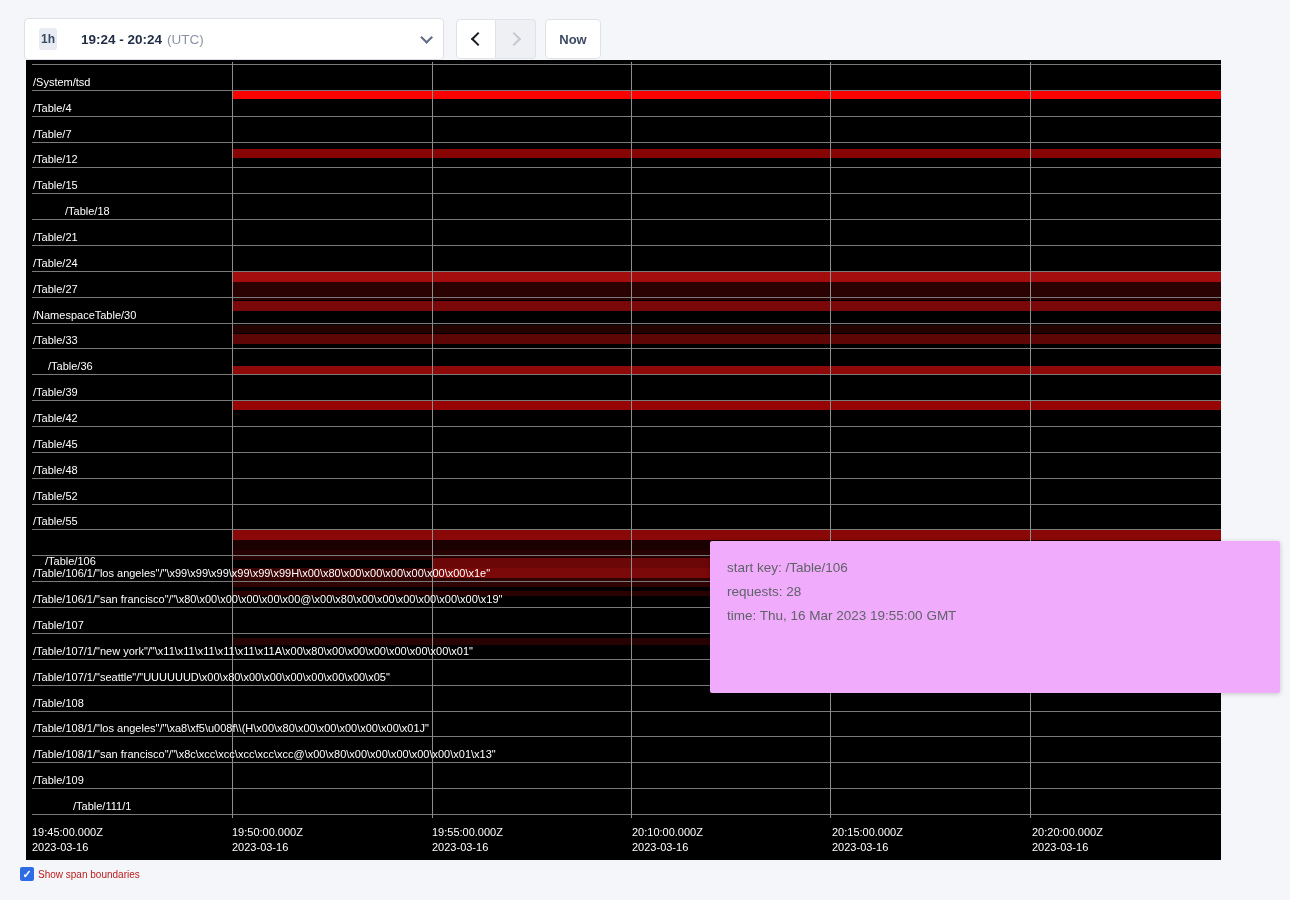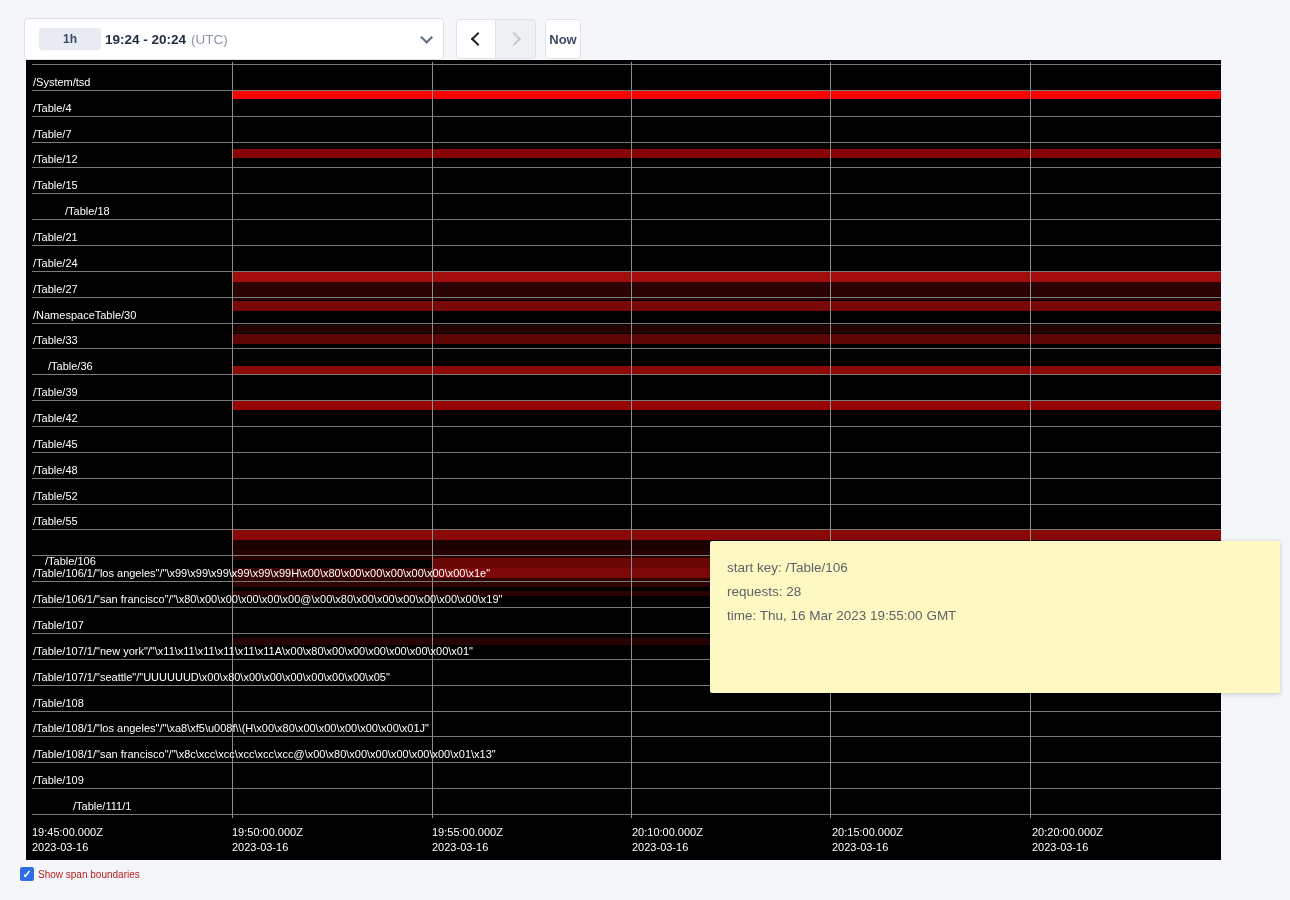--- a/index.html
+++ b/index.html
@@ -8,40 +8,40 @@
 
   
   .toolbar { position:absolute; left:0; top:0; width:1290px; height:60px; }
   .range-select {
     position:absolute; left:24px; top:18px; width:420px; height:42px;
     background:#fff; border:1px solid #dde1e7; border-radius:4px;
     display:flex; align-items:center; padding:0 14px; cursor:pointer;
   }
   .range-badge {
     background:#e8ebf2; color:#3a4965; font-weight:bold; font-size:12px;
-    padding:4px 24px; border-radius:3px; margin-right:4px;
+    padding:4px 2px; border-radius:3px; margin-right:24px;
   }
   .range-text { color:#1f2c45; font-weight:bold; font-size:13.5px; }
   .range-suffix { color:#8b93a7; font-size:13.5px; margin-left:5px; }
   .select-caret {
     margin-left:auto; width:9px; height:9px; border-right:2px solid #5f6b85;
     border-bottom:2px solid #5f6b85; transform:rotate(45deg) translateY(-3px);
   }
   .nav-group { position:absolute; left:456px; top:19px; display:flex; }
   .nav-btn {
     width:40px; height:40px; background:#fff; border:1px solid #dfe3e9;
     display:flex; align-items:center; justify-content:center; cursor:pointer;
   }
   .nav-btn.prev { border-radius:4px 0 0 4px; }
   .nav-btn.next { border-radius:0 4px 4px 0; border-left:none; background:#eef0f3; cursor:default; }
   .chev { width:10px; height:10px; border-right:2.5px solid #181c24; border-bottom:2.5px solid #181c24; }
   .chev.left  { transform:rotate(135deg); margin-left:4px; }
   .chev.right { transform:rotate(-45deg); border-color:#c3c8d0; margin-right:4px; }
   .now-btn {
-    position:absolute; left:545px; top:19px; width:36px; height:40px;
+    position:absolute; left:545px; top:19px; width:56px; height:40px;
     background:#fff; border:1px solid #dfe3e9; border-radius:4px;
     color:#3c4a63; font-weight:bold; font-size:13px; cursor:pointer;
     display:flex; align-items:center; justify-content:center;
   }
 
   
   .canvas {
     position:absolute; left:26px; top:60px; width:1195px; height:800px;
     background:#000; overflow:hidden;
   }
@@ -50,21 +50,21 @@
   .band  { position:absolute; }
   .row-label {
     position:absolute; left:7px; color:#fff; font-size:11px; white-space:nowrap;
     letter-spacing:0; line-height:13px;
   }
   .axis-tick { position:absolute; color:#fff; font-size:11px; line-height:15px; white-space:nowrap; }
 
   
   .tooltip {
     position:absolute; left:710px; top:541px; width:570px; height:152px;
-    background:#fef9c3; border-radius:2px; box-shadow:0 1px 5px rgba(0,0,0,.2);
+    background:#f0abfc; border-radius:2px; box-shadow:0 1px 5px rgba(0,0,0,.2);
     padding:10px 17px; z-index:5;
   }
   .tooltip .tline { color:#5f6368; font-size:13.5px; margin-top:9px; white-space:nowrap; overflow:hidden; }
 
   
   .footer { position:absolute; left:20px; top:867px; display:flex; align-items:center; }
   .checkbox {
     width:14px; height:14px; background:#2d6ce5; border-radius:2px; cursor:pointer;
     color:#fff; font-size:11px; font-weight:bold; line-height:14px; text-align:center;
   }

